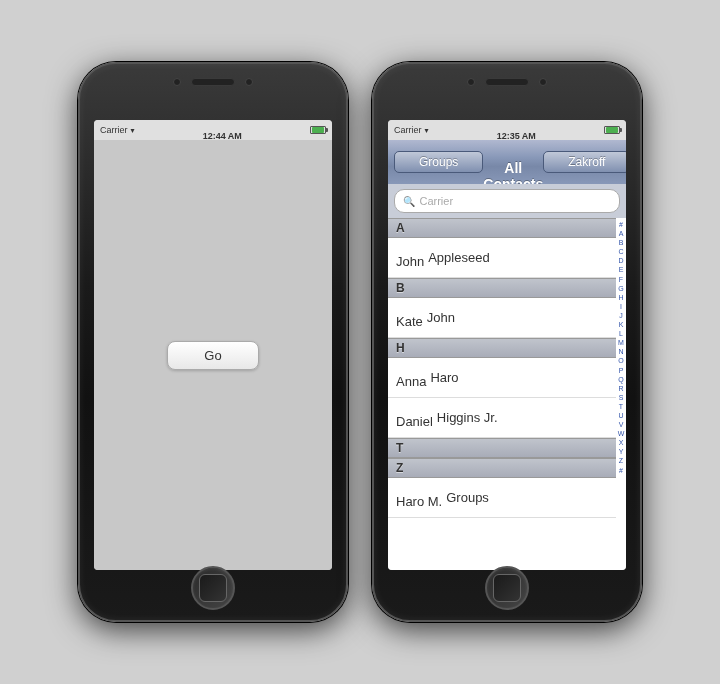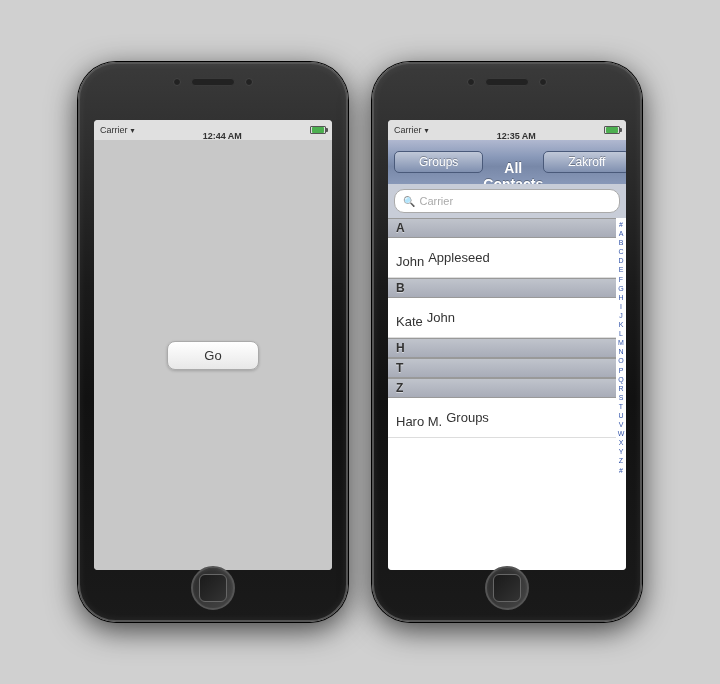--- a/index.html
+++ b/index.html
@@ -318,20 +318,28 @@
               <div class="contact-row">
                 <span class="contact-first">John</span>
                 <span class="contact-last">Appleseed</span>
               </div>
               <div class="section-header">B</div>
               <div class="contact-row">
                 <span class="contact-first">Kate</span>
                 <span class="contact-last">John</span>
               </div>
               <div class="section-header">H</div>
+              <div class="contact-row">
+                <span class="contact-first">Anna</span>
+                <span class="contact-last">Haro</span>
+              </div>
+              <div class="contact-row">
+                <span class="contact-first">Daniel</span>
+                <span class="contact-last">Higgins Jr.</span>
+              </div>
               <div class="section-header">T</div>
               <div class="section-header">Z</div>
               <div class="contact-row">
                 <span class="contact-first">Haro M.</span>
                 <span class="contact-last">Groups</span>
               </div>
             </div>
           <div class="alpha-index" id="alpha-index">
           <span class="alpha-letter">#</span>
               <span class="alpha-letter">A</span>

